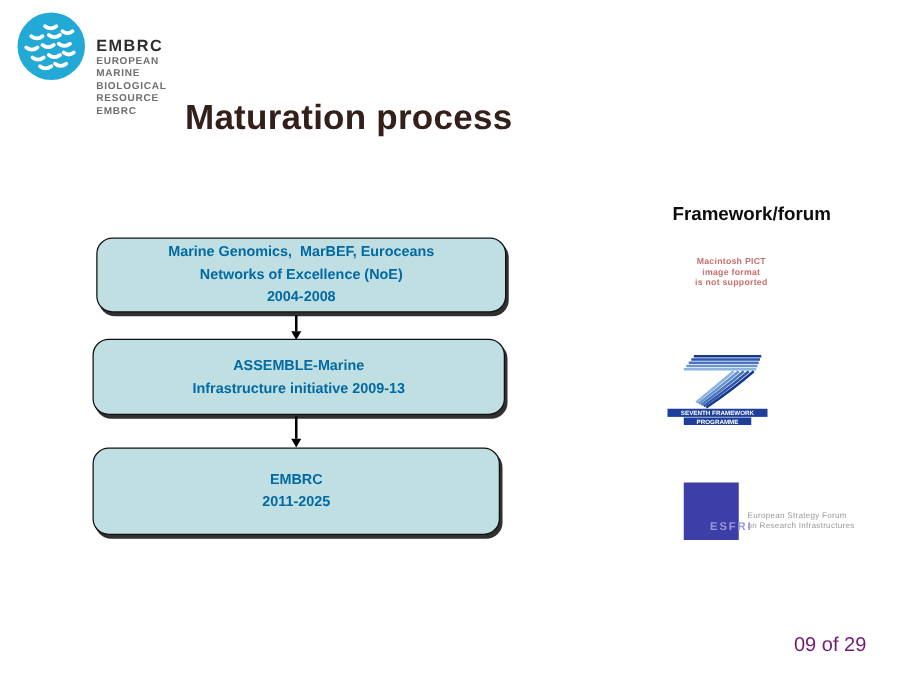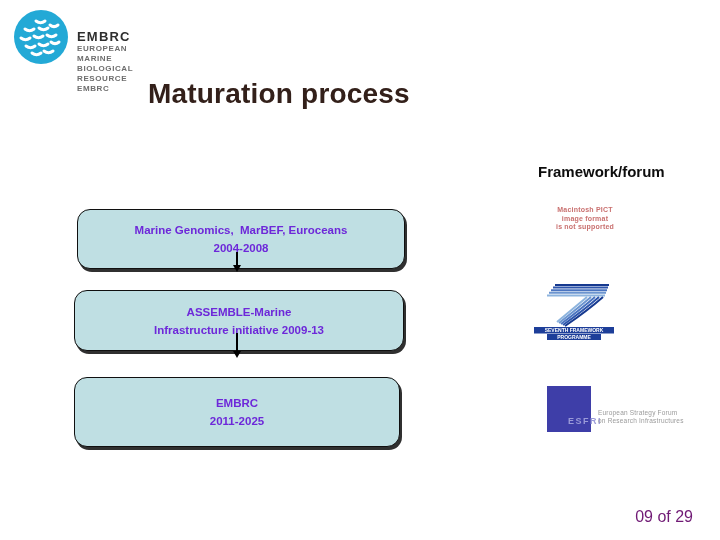--- a/index.html
+++ b/index.html
@@ -21,21 +21,21 @@
   }
 
   
   #framework-label{left:538px;top:163px;font-size:15px;font-weight:bold;color:#0d0d0d;}
 
   
   .flow-box{
     background:#bfdfe3;border:1.5px solid #101010;border-radius:13px;
     box-shadow:2px 3px 0 #303030;
     display:flex;flex-direction:column;justify-content:center;align-items:center;
-    text-align:center;color:#6d28d9;font-weight:bold;margin-top:19px;
+    text-align:center;color:#0369a1;font-weight:bold;
   }
   .flow-box .line{font-size:11.5px;line-height:18px;white-space:pre;}
   #flow-box-1{left:77px;top:190px;width:326px;height:58px;}
   #flow-box-2{left:74px;top:271px;width:328px;height:59px;}
   #flow-box-3{left:74px;top:358px;width:324px;height:68px;}
 
   .flow-arrow{width:10px;display:flex;flex-direction:column;align-items:center;}
   .flow-arrow .stem{width:2px;background:#000;}
   .flow-arrow .head{width:0;height:0;border-left:4.5px solid transparent;border-right:4.5px solid transparent;border-top:7px solid #000;}
   #flow-arrow-1{left:232px;top:252px;}
@@ -92,20 +92,21 @@
   <div class="logo-sub">RESOURCE</div>
   <div class="logo-sub">EMBRC</div>
 </div>
 
 <div id="slide-title" class="abs">Maturation process</div>
 
 <div id="framework-label" class="abs">Framework/forum</div>
 
 <div id="flow-box-1" class="flow-box abs">
   <div class="line">Marine Genomics,  MarBEF, Euroceans</div>
+  <div class="line">Networks of Excellence (NoE)</div>
   <div class="line">2004-2008</div>
 </div>
 
 <div id="flow-arrow-1" class="flow-arrow abs">
   <div class="stem"></div>
   <div class="head"></div>
 </div>
 
 <div id="flow-box-2" class="flow-box abs">
   <div class="line">ASSEMBLE-Marine</div>

